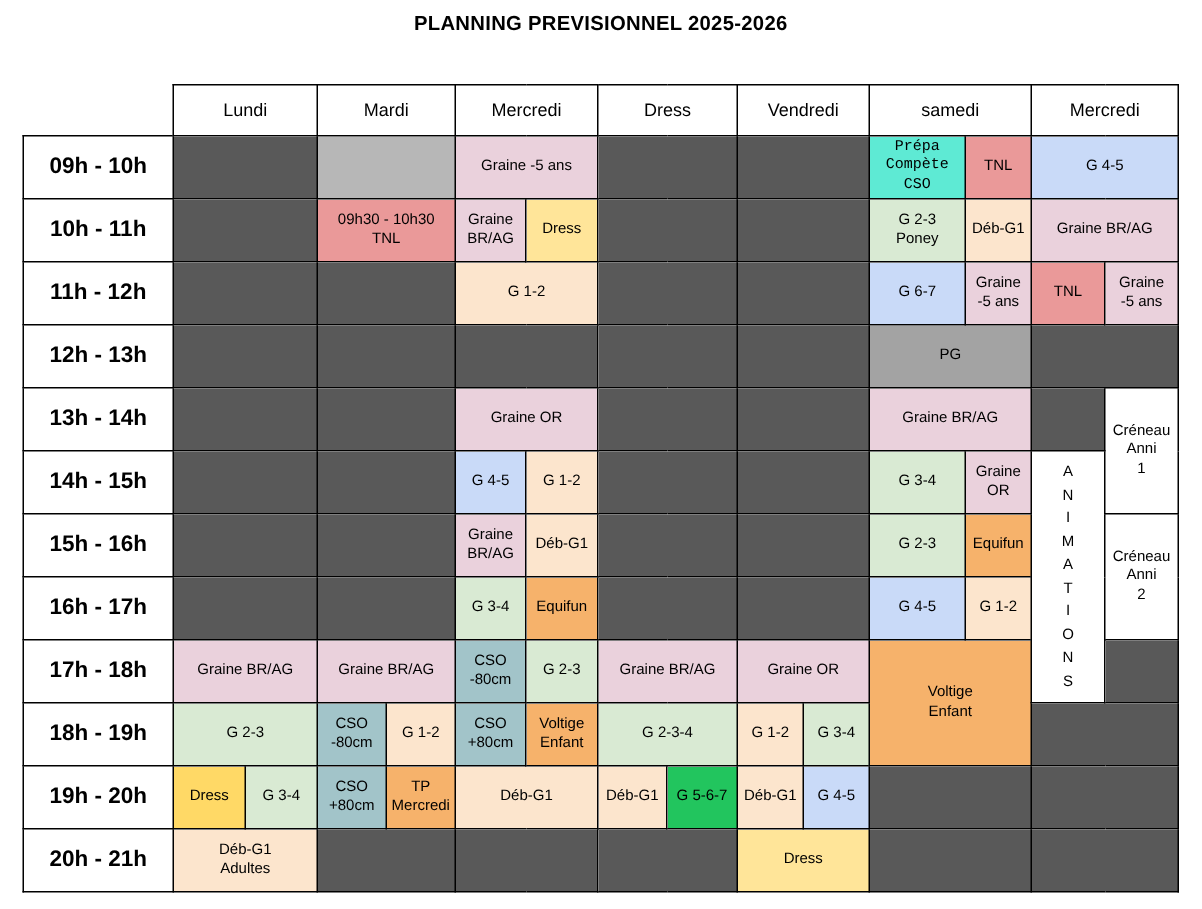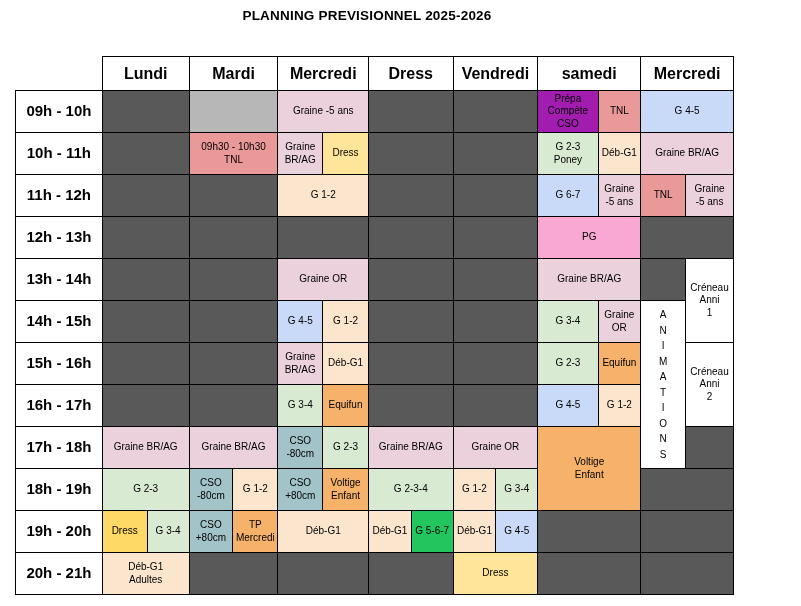--- a/index.html
+++ b/index.html
@@ -1,26 +1,26 @@
 <!DOCTYPE html>
 <html><head>
 <meta charset="utf-8">
 <style>
   html,body{margin:0;padding:0;background:#fff;}
   body{width:801px;height:606px;font-family:"Liberation Sans",sans-serif;}
-  .page{position:relative;width:734px;height:606px;background:#fff;overflow:hidden;}
+  .page{position:relative;width:801px;height:606px;background:#fff;overflow:hidden;}
   .title{position:absolute;top:8px;left:0;width:100%;text-align:center;
          font-size:13.5px;font-weight:bold;color:#000;letter-spacing:0.2px;}
   table.planning{position:absolute;left:15px;top:56px;border-collapse:collapse;table-layout:fixed;}
   .planning th,.planning td{
       border:1px solid #000;padding:0 1px;text-align:center;vertical-align:middle;
       font-size:10px;line-height:1.25;color:#000;white-space:pre-line;overflow:hidden;}
   .planning thead tr{height:34px;}
   .planning tbody tr{height:42px;}
-  .planning th{font-size:16px;font-weight:bold;background:#fff;}
+  .planning th{font-size:12px;font-weight:normal;background:#fff;}
   .planning th.corner{border:none;background:#fff;}
   .planning td.time{font-size:15px;font-weight:bold;background:#fff;}
   .planning td.vertical{line-height:1.55;}
 </style>
 </head>
 <body>
 
 <div class="page">
   <div class="title">PLANNING PREVISIONNEL 2025-2026</div>
   <table class="planning">
@@ -54,21 +54,21 @@
         </tr>
     </thead>
     <tbody id="body-rows">
         <tr>
           <td class="time">09h - 10h</td>
           <td colspan="2" style="background: rgb(89, 89, 89);"></td>
           <td colspan="2" style="background: rgb(183, 183, 183);"></td>
           <td colspan="2" style="background: rgb(234, 209, 220);">Graine -5 ans</td>
           <td colspan="2" style="background: rgb(89, 89, 89);"></td>
           <td colspan="2" style="background: rgb(89, 89, 89);"></td>
-          <td colspan="1" style="background: #a21caf;">Prépa
+          <td colspan="1" style="background: #5eead4; font-family: Liberation Mono, monospace;">Prépa
 Compète
 CSO</td>
           <td colspan="1" style="background: rgb(234, 153, 153);">TNL</td>
           <td colspan="2" style="background: rgb(201, 218, 248);">G 4-5</td>
         </tr>
         <tr>
           <td class="time">10h - 11h</td>
           <td colspan="2" style="background: rgb(89, 89, 89);"></td>
           <td colspan="2" style="background: rgb(234, 153, 153);">09h30 - 10h30
 TNL</td>
@@ -96,21 +96,21 @@
           <td colspan="1" style="background: rgb(234, 209, 220);">Graine
 -5 ans</td>
         </tr>
         <tr>
           <td class="time">12h - 13h</td>
           <td colspan="2" style="background: rgb(89, 89, 89);"></td>
           <td colspan="2" style="background: rgb(89, 89, 89);"></td>
           <td colspan="2" style="background: rgb(89, 89, 89);"></td>
           <td colspan="2" style="background: rgb(89, 89, 89);"></td>
           <td colspan="2" style="background: rgb(89, 89, 89);"></td>
-          <td colspan="2" style="background: #f9a8d4;">PG</td>
+          <td colspan="2" style="background: #a3a3a3;">PG</td>
           <td colspan="2" style="background: rgb(89, 89, 89);"></td>
         </tr>
         <tr>
           <td class="time">13h - 14h</td>
           <td colspan="2" style="background: rgb(89, 89, 89);"></td>
           <td colspan="2" style="background: rgb(89, 89, 89);"></td>
           <td colspan="2" style="background: rgb(234, 209, 220);">Graine OR</td>
           <td colspan="2" style="background: rgb(89, 89, 89);"></td>
           <td colspan="2" style="background: rgb(89, 89, 89);"></td>
           <td colspan="2" style="background: rgb(234, 209, 220);">Graine BR/AG</td>

